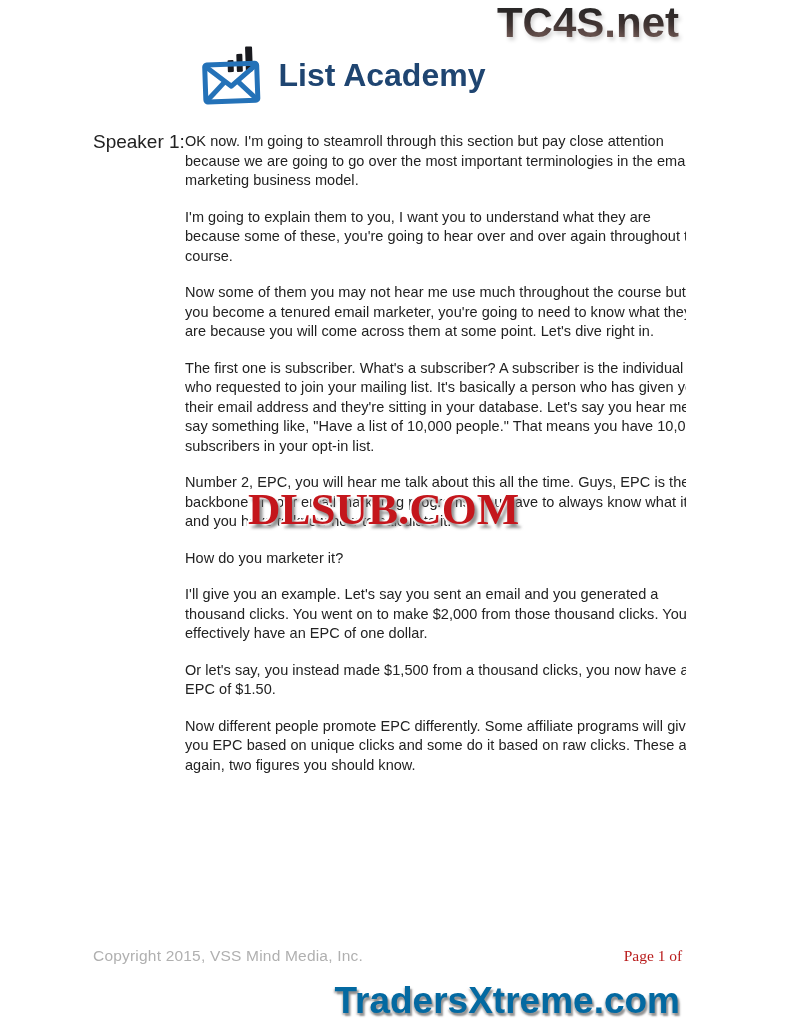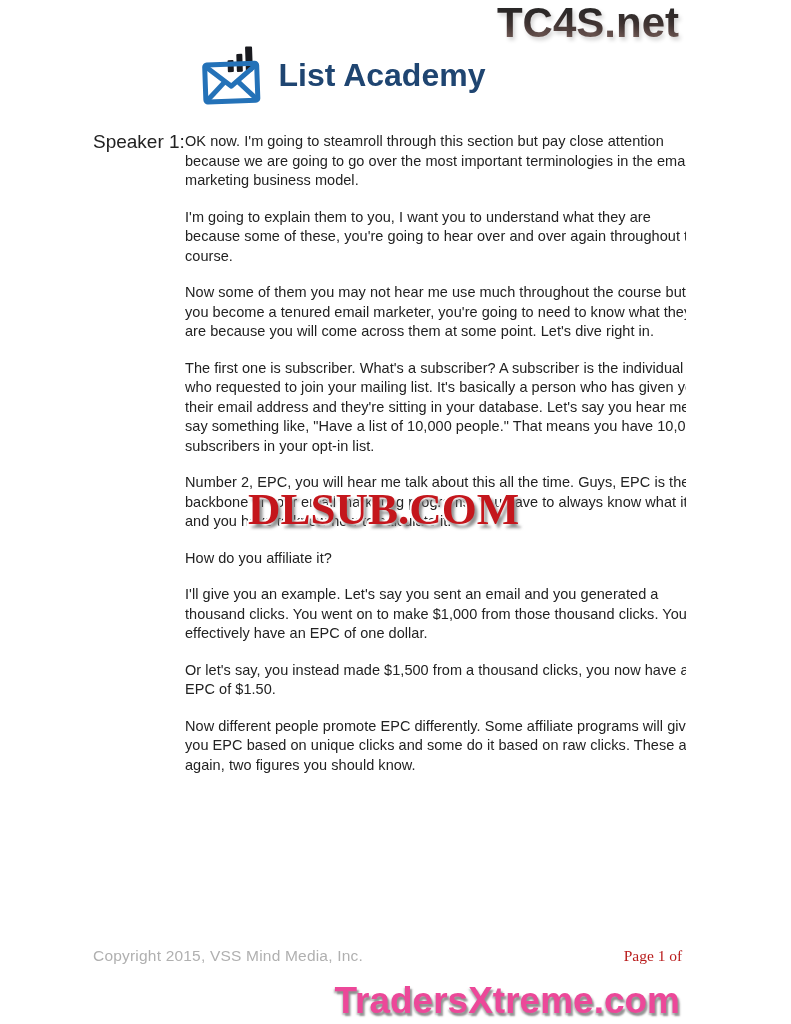--- a/index.html
+++ b/index.html
@@ -110,21 +110,21 @@
   }
 
   
   .tx-logo {
     position: absolute;
     right: 6px;
     bottom: 2px;
     font-size: 37px;
     font-weight: bold;
     letter-spacing: 0px;
-    color: #ec4899;
+    color: #0369a1;
     -webkit-text-stroke: 4px #ffffff;
     paint-order: stroke fill;
     text-shadow: 2px 3px 2px rgba(130,130,130,0.85), -1px 2px 2px rgba(130,130,130,0.5);
   }
 </style>
 </head>
 <body>
 
 <div class="page">
 
@@ -157,24 +157,24 @@
 
         <p class="para">I'm going to explain them to you, I want you to understand what they are because some of these, you're going to hear over and over again throughout this course.</p>
 
         <p class="para">Now some of them you may not hear me use much throughout the course but as you become a tenured email marketer, you're going to need to know what they are because you will come across them at some point. Let's dive right in.</p>
 
         <p class="para">The first one is subscriber. What's a subscriber? A subscriber is the individual who requested to join your mailing list. It's basically a person who has given you their email address and they're sitting in your database. Let's say you hear me say something like, "Have a list of 10,000 people." That means you have 10,000 subscribers in your opt-in list.</p>
 
         <p class="para">Number 2, EPC, you will hear me talk about this all the time. Guys, EPC is the backbone of your email marketing programs. You have to always know what it is, and you have to know how to calculate it.</p>
 
 
-        <p class="para">How do you affiliate it?</p>
+        <p class="para">How do you marketer it?</p>
 
 
-        <p class="para">I'll give you an example. Let's say you sent an email and you generated a thousand clicks. You went on to make $1,000 from those thousand clicks. You effectively have an EPC of one dollar.</p>
+        <p class="para">I'll give you an example. Let's say you sent an email and you generated a thousand clicks. You went on to make $2,000 from those thousand clicks. You effectively have an EPC of one dollar.</p>
 
         <p class="para">Or let's say, you instead made $1,500 from a thousand clicks, you now have an EPC of $1.50.</p>
 
         <p class="para">Now different people promote EPC differently. Some affiliate programs will give you EPC based on unique clicks and some do it based on raw clicks. These are again, two figures you should know.</p>
       </div>
   </div>
 
   <div class="dlsub-watermark">DLSUB.COM</div>
 
   <div class="footer">

